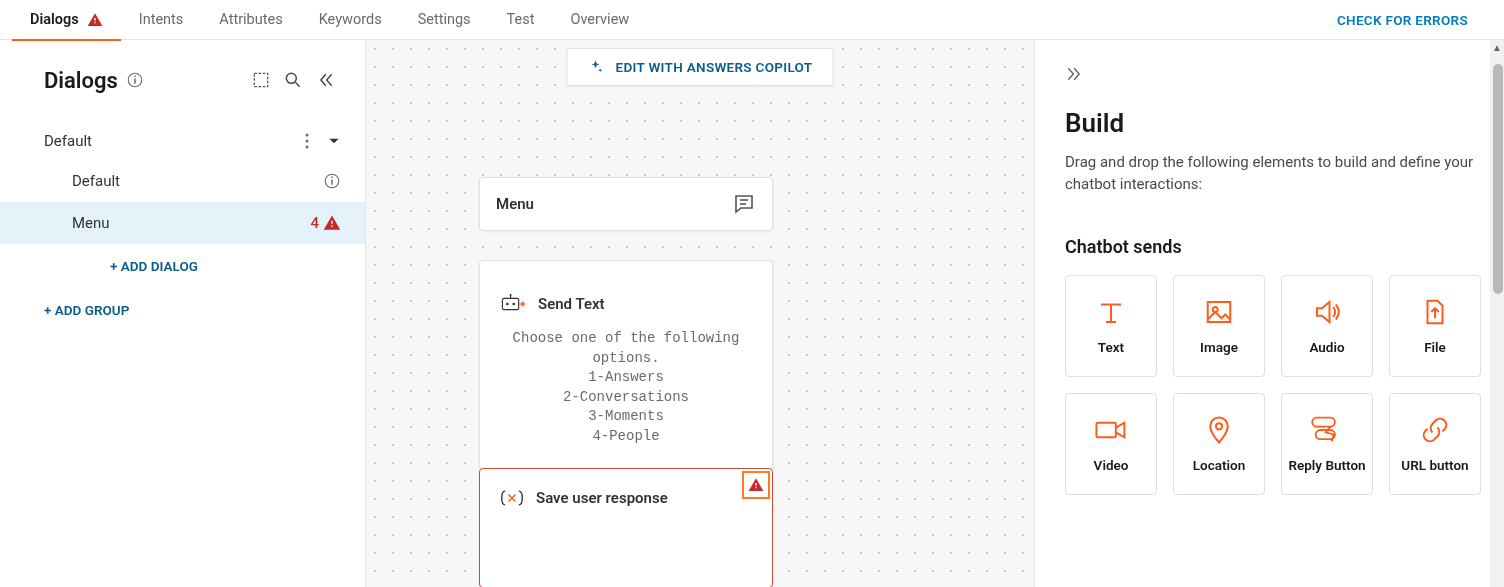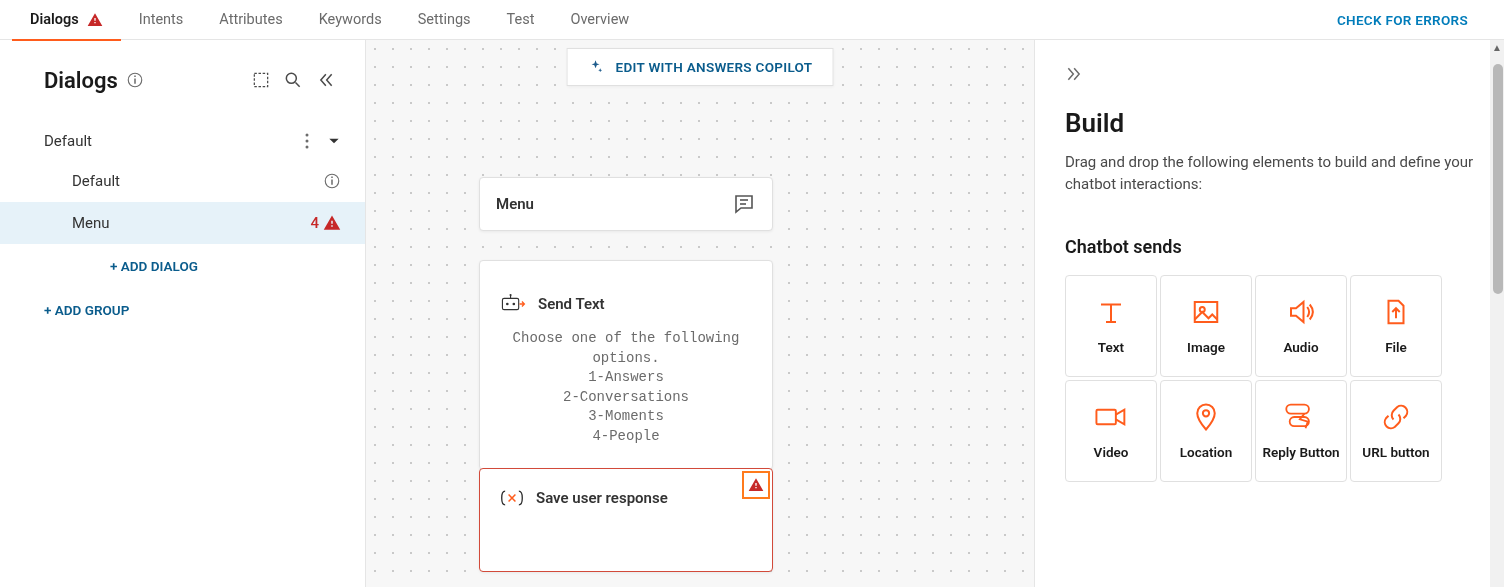--- a/index.html
+++ b/index.html
@@ -49,40 +49,40 @@
 .node-menu { left: 113px; top: 137px; width: 294px; padding: 14px 16px; display: flex; align-items: center; }
 .node-menu .title { font-weight: 600; font-size: 15px; color: #333; }
 .node-menu .spacer { flex: 1; }
 .node-menu .chat-icon { color: #555; }
 
 .node-send { left: 113px; top: 220px; width: 294px; padding: 32px 20px 22px; text-align: center; }
 .node-send .hdr { display: flex; align-items: center; gap: 12px; margin-bottom: 14px; }
 .node-send .hdr .title { font-weight: 600; font-size: 15px; color: #333; }
 .node-send .body { font-size: 14px; color: #6b6b6b; line-height: 1.4; font-family: Liberation Mono, monospace; }
 
-.node-save { left: 113px; top: 428px; width: 294px; height: 104px; border: 1px solid #d24a3a; padding: 18px 20px; position: relative; }
+.node-save { left: 113px; top: 428px; width: 294px; height: 120px; border: 1px solid #d24a3a; padding: 18px 20px; position: relative; }
 .node-save .hdr { display: flex; align-items: center; gap: 12px; }
 .node-save .hdr .title { font-weight: 600; font-size: 15px; color: #333; }
 .node-save .warn-badge { position: absolute; top: 2px; right: 2px; width: 28px; height: 28px; border: 2px solid #ff7a1c; display: flex; align-items: center; justify-content: center; background: #fff; }
 
 .tooltip { position: absolute; left: 414px; top: 388px; background: #1a1a1a; color: #fff; border-radius: 4px; padding: 14px 18px 16px; width: 260px; font-size: 14px; box-shadow: 0 4px 12px rgba(0,0,0,0.25); }
 .tooltip::before { content: ""; position: absolute; left: -7px; top: 92px; width: 0; height: 0; border-top: 8px solid transparent; border-bottom: 8px solid transparent; border-right: 8px solid #1a1a1a; }
 .tooltip .tt-title { font-weight: 600; font-size: 15.5px; border-bottom: 1px solid #555; padding-bottom: 8px; margin-bottom: 8px; }
 .tooltip ul { list-style: none; padding-left: 0; }
 .tooltip li { display: flex; align-items: flex-start; gap: 6px; margin: 3px 0; line-height: 1.35; }
 .tooltip li::before { content: "•"; }
 
 
 .right-panel { width: 470px; background: #fff; border-left: 1px solid #e5e5e5; padding: 24px 30px 0 30px; position: relative; overflow: hidden; }
 .right-panel .collapse { color: #6b6b6b; cursor: pointer; margin-bottom: 20px; display: inline-block; }
 .right-panel h1 { font-size: 26px; font-weight: 600; margin-bottom: 14px; color: #1a1a1a; }
 .right-panel .desc { font-size: 15px; color: #4a4a4a; line-height: 1.45; margin-bottom: 40px; }
 .right-panel h2 { font-size: 18px; font-weight: 600; margin-bottom: 18px; color: #1a1a1a; }
 
-.tiles { display: grid; grid-template-columns: repeat(4, 92px); gap: 3px; }
+.tiles { display: grid; grid-template-columns: repeat(4, 92px); gap: 16px; }
 .tile { width: 92px; height: 102px; border: 1px solid #e0e0e0; border-radius: 4px; display: flex; flex-direction: column; align-items: center; justify-content: center; gap: 10px; cursor: grab; background: #fff; }
 .tile .ico { height: 34px; display: flex; align-items: center; justify-content: center; color: #ff5c1c; }
 .tile .lbl { font-size: 13.5px; font-weight: 600; color: #1a1a1a; text-align: center; line-height: 1.2; }
 
 
 .scroll-track { position: absolute; right: 0; top: 0; width: 14px; height: 100%; background: #f1f1f1; }
 .scroll-thumb { position: absolute; right: 1px; top: 24px; width: 10px; height: 230px; background: #b8b8b8; border-radius: 5px; }
 .scroll-arrow-up { position: absolute; right: 0; top: 0; width: 14px; height: 14px; display:flex; align-items:center; justify-content:center; font-size:10px; color:#666; background:#f1f1f1;}
 
 

